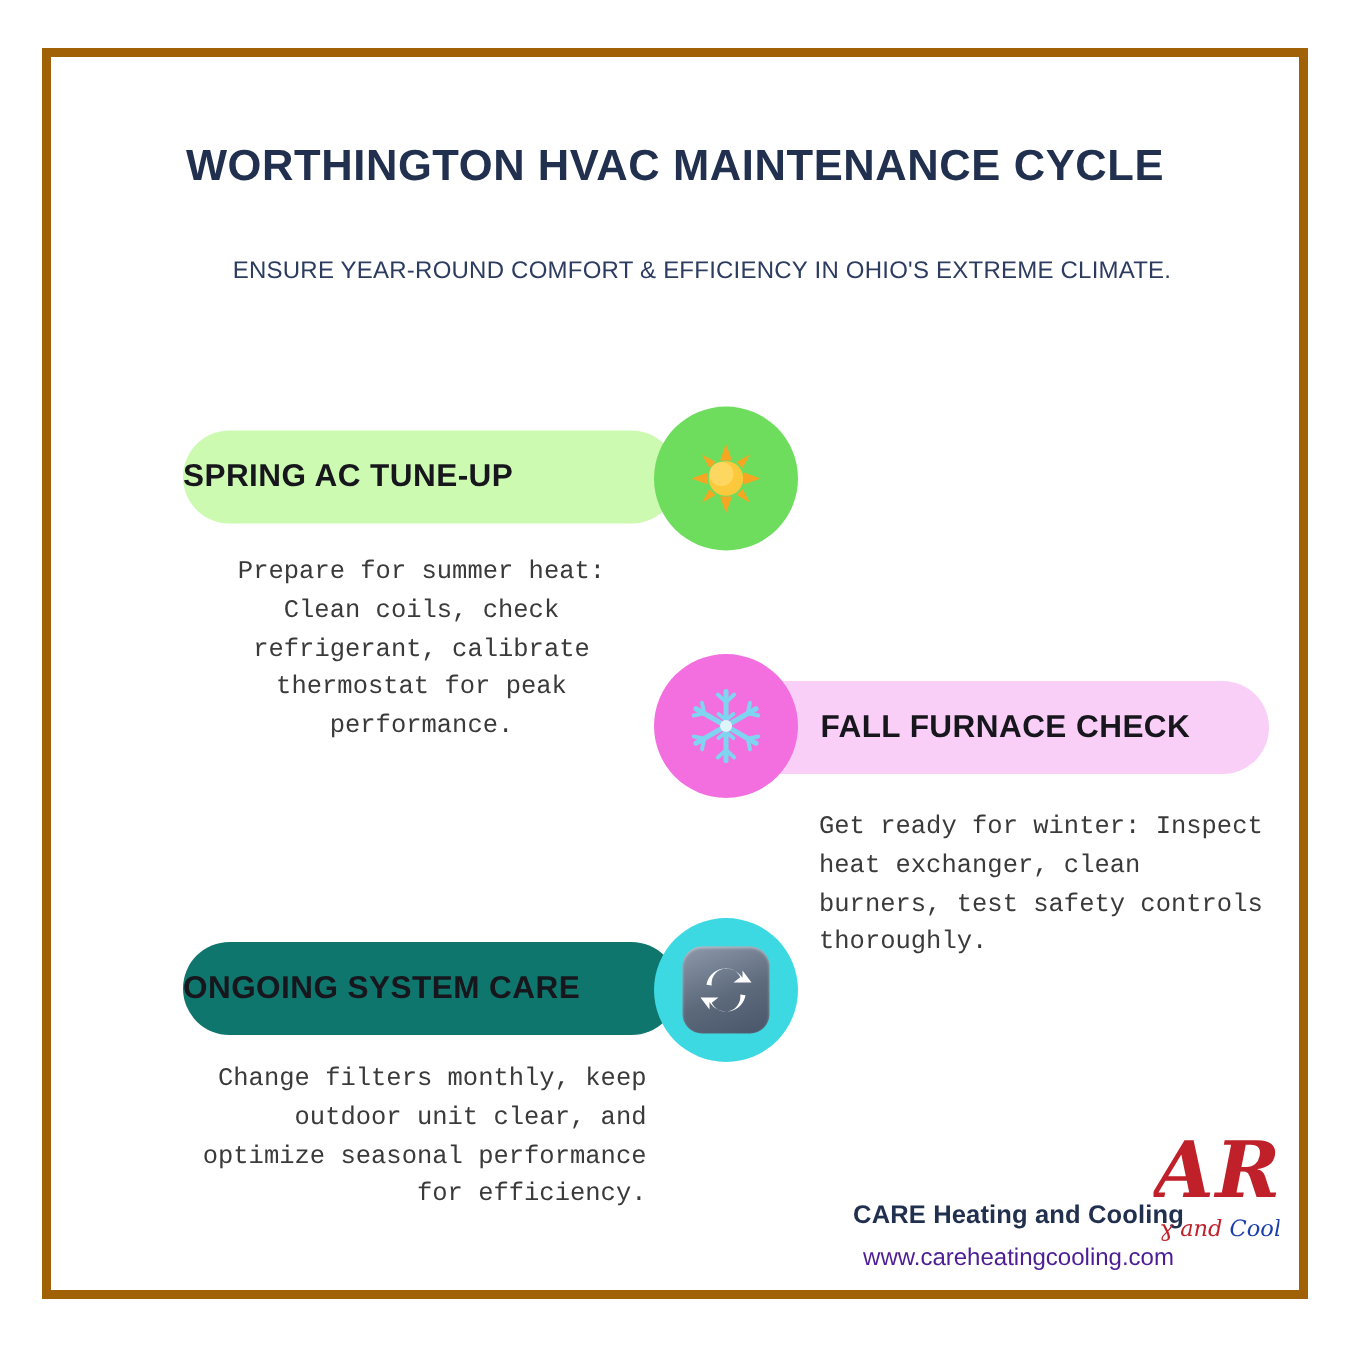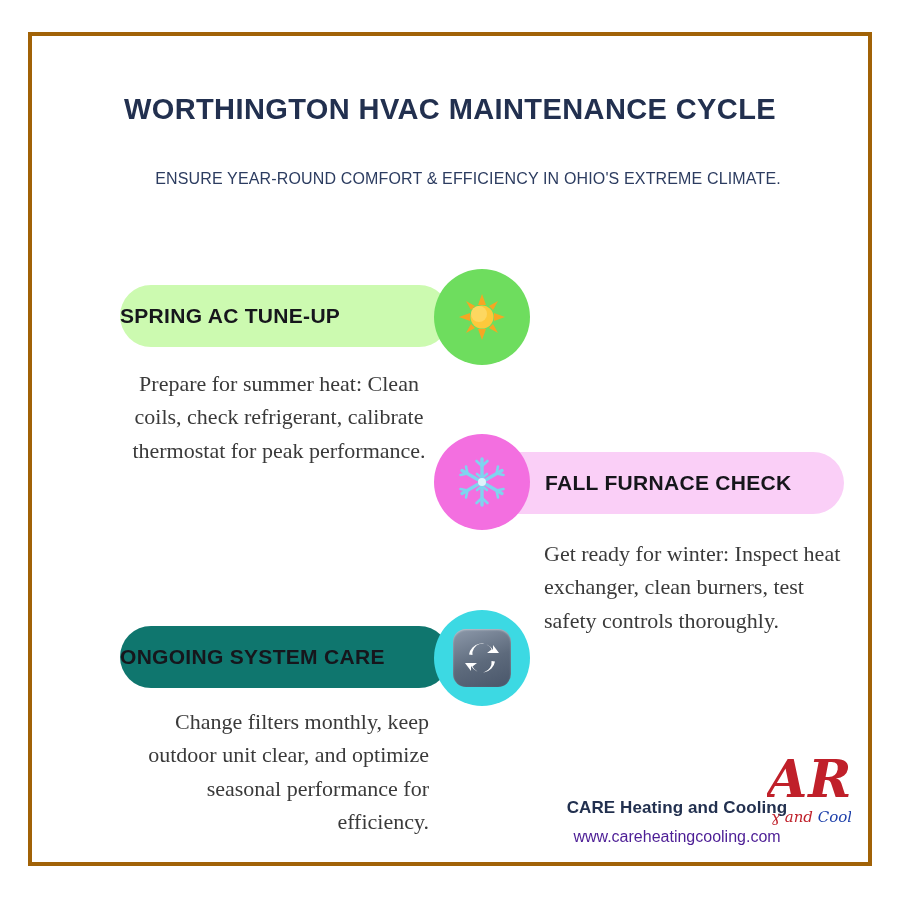--- a/index.html
+++ b/index.html
@@ -15,21 +15,21 @@
     position: relative;
   }
 
   #card {
     position: absolute;
     left: 28px;
     top: 32px;
     width: 844px;
     height: 834px;
     box-sizing: border-box;
-    border: 4px solid #a16207;
+    border: 6px solid #a16207;
     background: #ffffff;
   }
 
   
   #header {
     position: absolute;
     left: 0;
     top: 58px;
     width: 100%;
     text-align: center;
@@ -85,22 +85,22 @@
     height: 96px;
     border-radius: 50%;
     display: flex;
     align-items: center;
     justify-content: center;
     font-size: 46px;
     line-height: 1;
   }
   .desc {
     position: absolute;
-    font-family: Liberation Serif, serif;
-    font-size: 22px;
+    font-family: Liberation Mono, monospace;
+    font-size: 17px;
     line-height: 1.52;
     color: #3a3a3a;
     width: 300px;
   }
 
   
   #step-1 .pill      { left: 88px;  top: 249px; width: 330px; padding: 0 26px 0 0; justify-content: flex-start; }
   #step-1 .badge     { left: 402px; top: 233px; }
   #step-1 .desc      { left: 97px;  top: 331px; text-align: center; }
 

